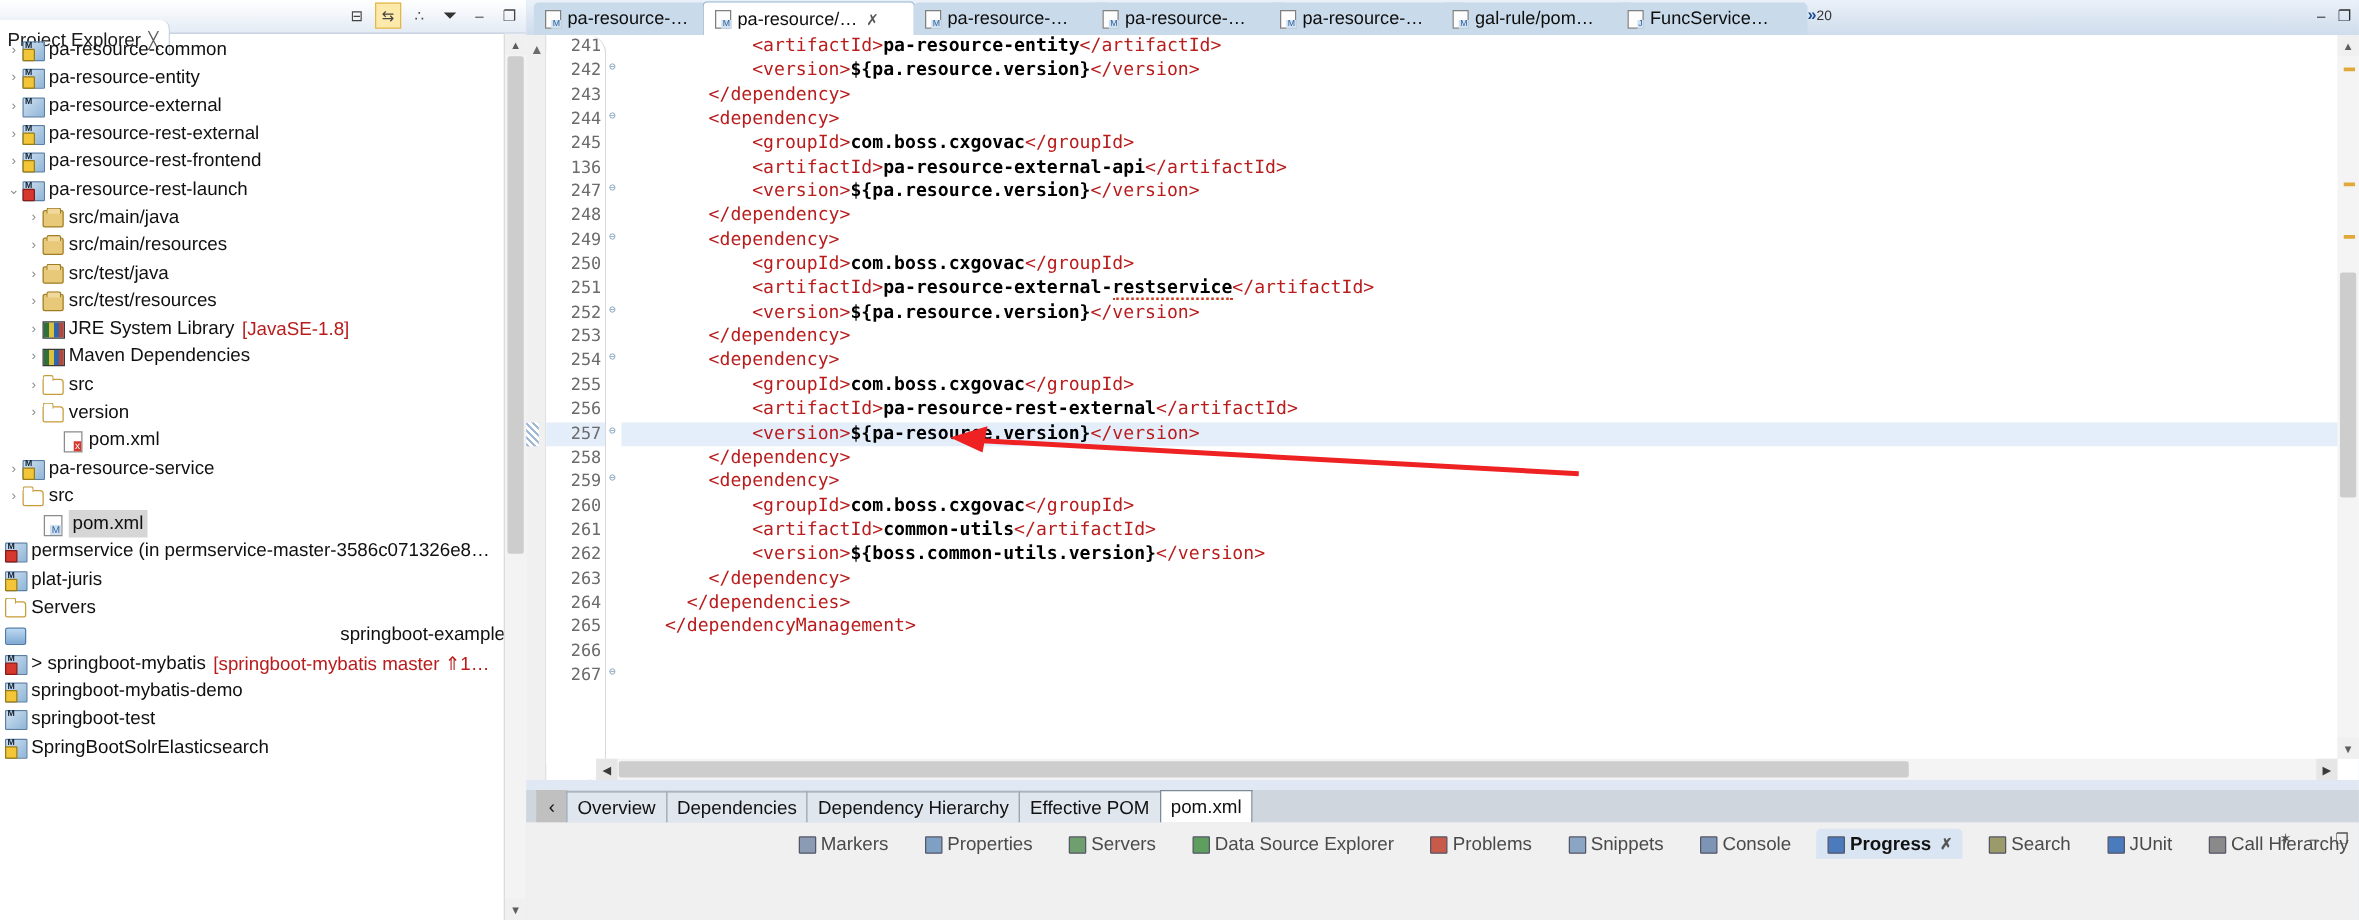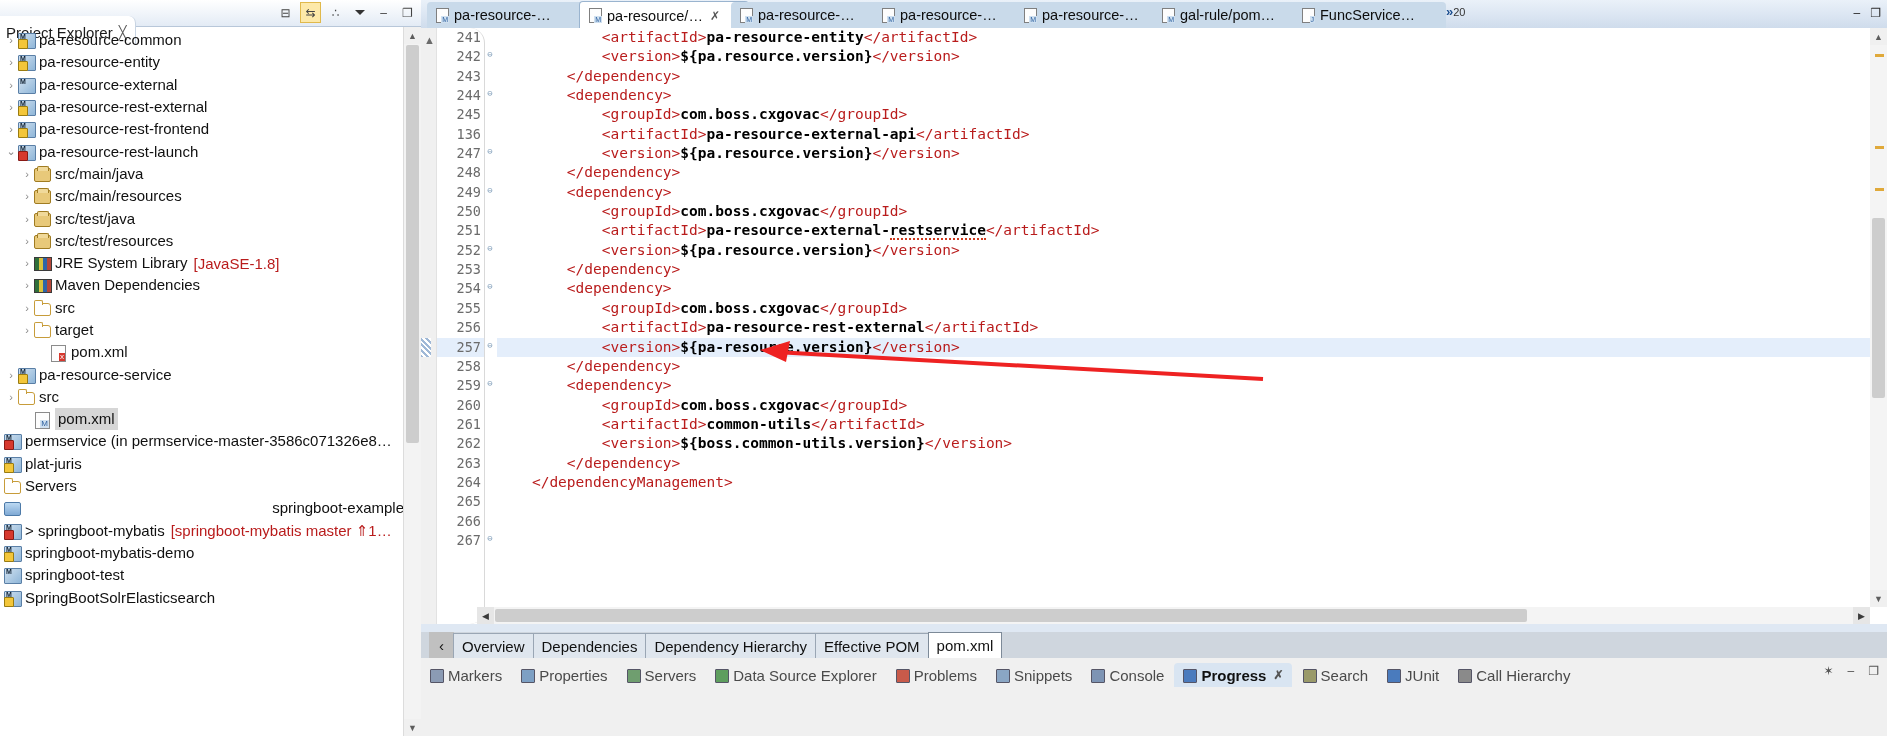--- a/index.html
+++ b/index.html
@@ -220,21 +220,21 @@
     border-bottom:none;margin-right:-1px;
   }
   .ftab.active{background:#ffffff;border-color:#7d8a98;height:25px;font-weight:normal;}
 
   
   .viewbar{
     position:absolute;left:0;right:0;bottom:0;height:78px;background:#f0f0f0;
   }
   .viewtabs{
     position:absolute;left:0;right:0;top:4px;height:26px;
-    display:flex;align-items:center;gap:2px;white-space:nowrap;overflow:hidden;
+    display:flex;align-items:center;gap:12px;white-space:nowrap;overflow:hidden;justify-content:flex-end;
   }
   .vtab{
     display:flex;align-items:center;gap:4px;padding:0 8px;height:24px;
     font-size:15px;color:#4a4a4a;
   }
   .vtab.active{
     color:#111;font-weight:bold;background:#d9e5f2;
     border-top-left-radius:4px;border-top-right-radius:4px;
   }
   .vtab .vi{width:15px;height:14px;position:relative;flex:0 0 15px;}
@@ -362,21 +362,21 @@
           <span class="ico">
             <span class="i-folder"></span>
           </span>
           <span class="lbl">src</span>
         </div>
         <div class="row" style="padding-left: 20px;">
           <span class="arrow">›</span>
           <span class="ico">
             <span class="i-folder"></span>
           </span>
-          <span class="lbl">target</span>
+          <span class="lbl">version</span>
         </div>
         <div class="row" style="padding-left: 36px;">
           <span class="arrow"></span>
           <span class="ico">
             <span class="i-xml i-xmlerr"></span>
           </span>
           <span class="lbl">pom.xml</span>
         </div>
         <div class="row" style="padding-left: 4px;">
           <span class="arrow">›</span>
@@ -470,21 +470,21 @@
         <span>–</span>
         <span>❐</span>
       </div>
     <div class="etab" style="left: 6px; width: 148px;">
           <span class="tico">
             <span class="pg"></span>
             <span class="mk">M</span>
           </span>
           <span>pa-resource-…</span>
         </div>
-        <div class="etab active" style="left: 158px; width: 150px;">
+        <div class="etab active" style="left: 141px; width: 150px;">
           <span class="tico">
             <span class="pg"></span>
             <span class="mk">M</span>
           </span>
           <span>pa-resource/…</span>
           <span class="tclose">✗</span>
         </div>
         <div class="etab" style="left: 310px; width: 140px;">
           <span class="tico">
             <span class="pg"></span>
@@ -572,20 +572,21 @@
           <div class="cl">        <span class="tag">&lt;dependency&gt;</span></div>
           <div class="cl">            <span class="tag">&lt;groupId&gt;</span><span class="txt">com.boss.cxgovac</span><span class="tag">&lt;/groupId&gt;</span></div>
           <div class="cl">            <span class="tag">&lt;artifactId&gt;</span><span class="txt">pa-resource-rest-external</span><span class="tag">&lt;/artifactId&gt;</span></div>
           <div class="cl cur">            <span class="tag">&lt;version&gt;</span><span class="txt">${pa-resource.version}</span><span class="tag">&lt;/version&gt;</span></div>
           <div class="cl">        <span class="tag">&lt;/dependency&gt;</span></div>
           <div class="cl">        <span class="tag">&lt;dependency&gt;</span></div>
           <div class="cl">            <span class="tag">&lt;groupId&gt;</span><span class="txt">com.boss.cxgovac</span><span class="tag">&lt;/groupId&gt;</span></div>
           <div class="cl">            <span class="tag">&lt;artifactId&gt;</span><span class="txt">common-utils</span><span class="tag">&lt;/artifactId&gt;</span></div>
           <div class="cl">            <span class="tag">&lt;version&gt;</span><span class="txt">${boss.common-utils.version}</span><span class="tag">&lt;/version&gt;</span></div>
           <div class="cl">        <span class="tag">&lt;/dependency&gt;</span></div>
+          <div class="cl">      <span class="tag">&lt;/dependencies&gt;</span></div>
           <div class="cl">    <span class="tag">&lt;/dependencyManagement&gt;</span></div>
           <div class="cl"></div>
         </div>
 
       <div class="code-vscroll">
         <div class="btn t">▲</div>
         <div class="ovr-mark" style="top:26px;"></div>
         <div class="ovr-mark" style="top:118px;"></div>
         <div class="ovr-mark" style="top:160px;"></div>
         <div class="ovr-mark" style="top:206px;"></div>

